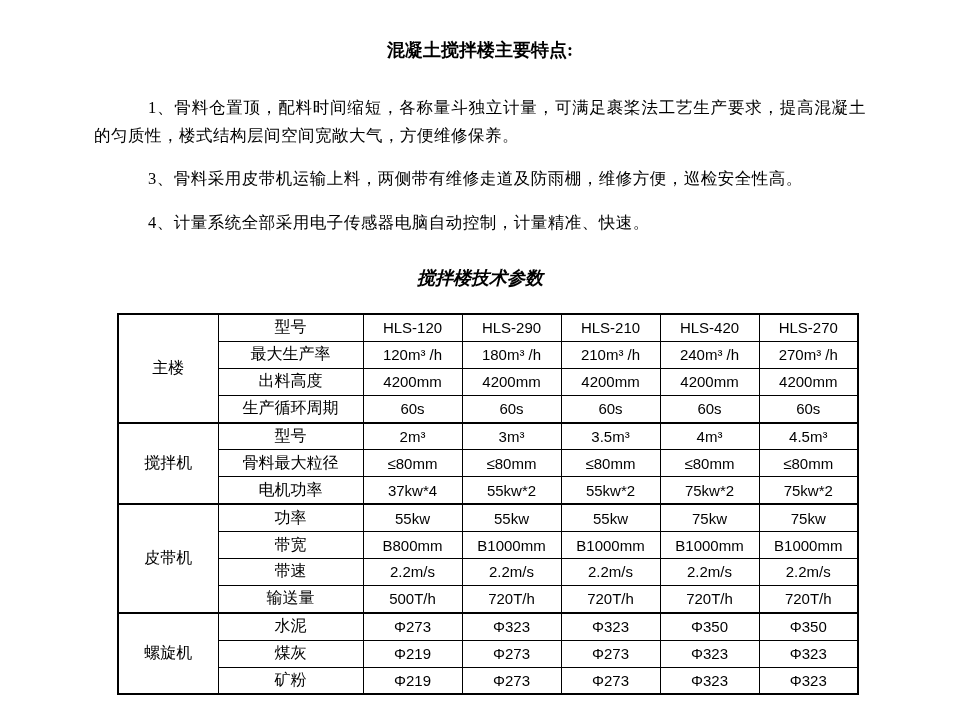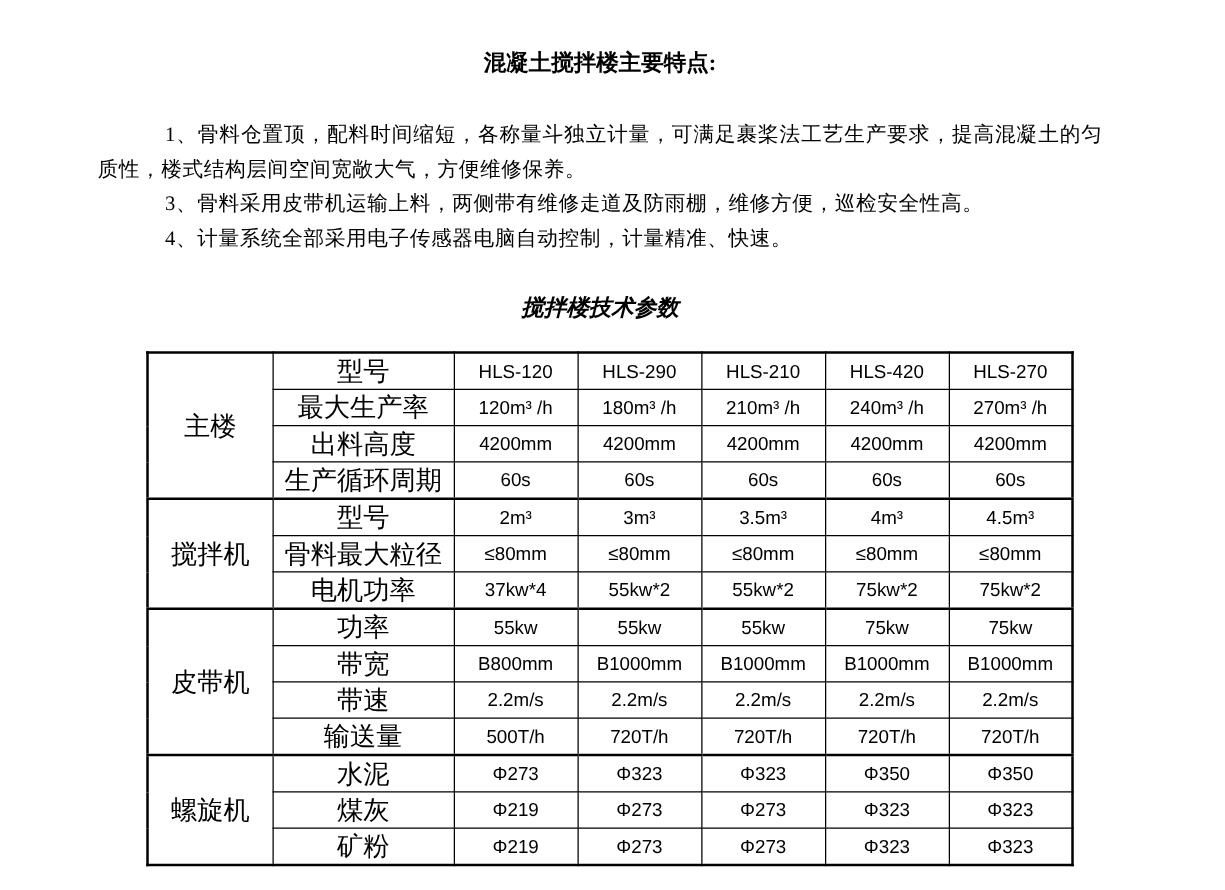--- a/index.html
+++ b/index.html
@@ -17,21 +17,21 @@
   .doc-title {
     font-size: 18px;
     font-weight: bold;
     text-align: center;
     margin: 0 0 32px 0;
     line-height: 24px;
   }
   .body-text p {
     font-size: 16.5px;
     line-height: 27.5px;
-    margin: 0;
+    margin: 16px;
     text-indent: 54px;
     text-align: justify;
     letter-spacing: 0.5px;
   }
   .table-title {
     font-size: 18px;
     font-weight: bold;
     text-align: center;
     margin: 31px 0 24px 0;
     line-height: 22px;
@@ -49,21 +49,21 @@
     height: 25.9px;
     padding: 0;
     text-align: center;
     vertical-align: middle;
     overflow: hidden;
     white-space: nowrap;
   }
   table.spec tr.group-start td { border-top: 2px solid #000; }
   td.group-cell, td.param-cell {
     font-family: Liberation Mono, monospace;
-    font-size: 21px;
+    font-size: 16px;
   }
   td.value-cell {
     font-family: "Liberation Sans", "DejaVu Sans", sans-serif;
     font-size: 15px;
   }
 </style>
 </head>
 <body>
 
 <div class="page">

